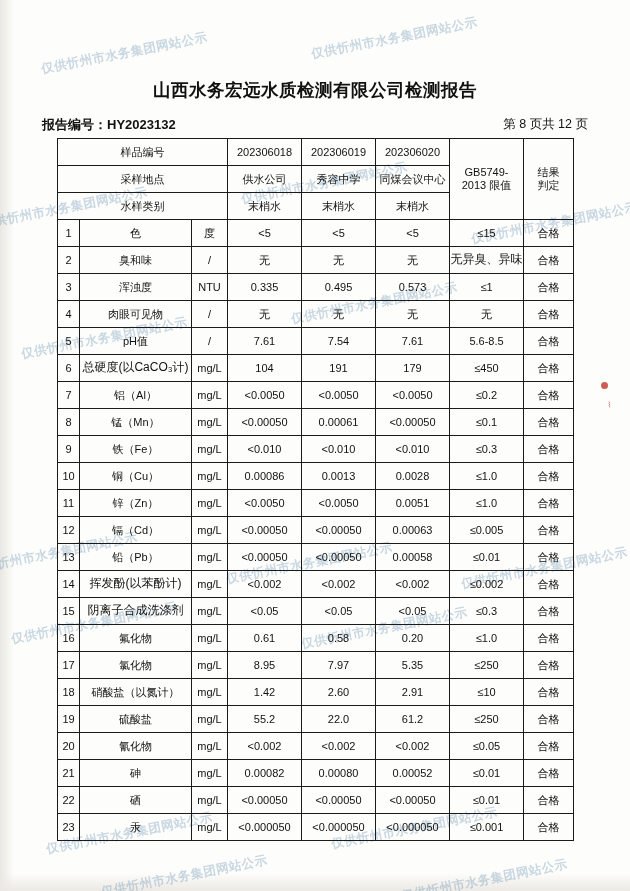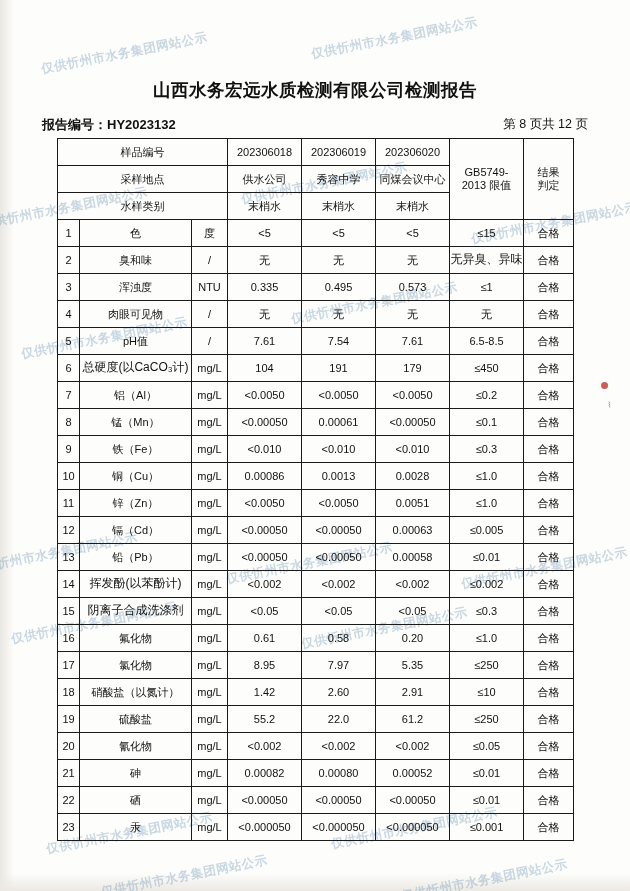--- a/index.html
+++ b/index.html
@@ -244,21 +244,21 @@
         <td>无</td>
         <td>合格</td>
       </tr>
       <tr>
         <td>5</td>
         <td class="item-cell">pH值</td>
         <td>/</td>
         <td>7.61</td>
         <td>7.54</td>
         <td>7.61</td>
-        <td>6.5-8.5</td>
+        <td>5.6-8.5</td>
         <td>合格</td>
       </tr>
       <tr>
         <td>6</td>
         <td class="item-cell small">总硬度(以CaCO₃计)</td>
         <td>mg/L</td>
         <td>104</td>
         <td>191</td>
         <td>179</td>
         <td>≤450</td>

